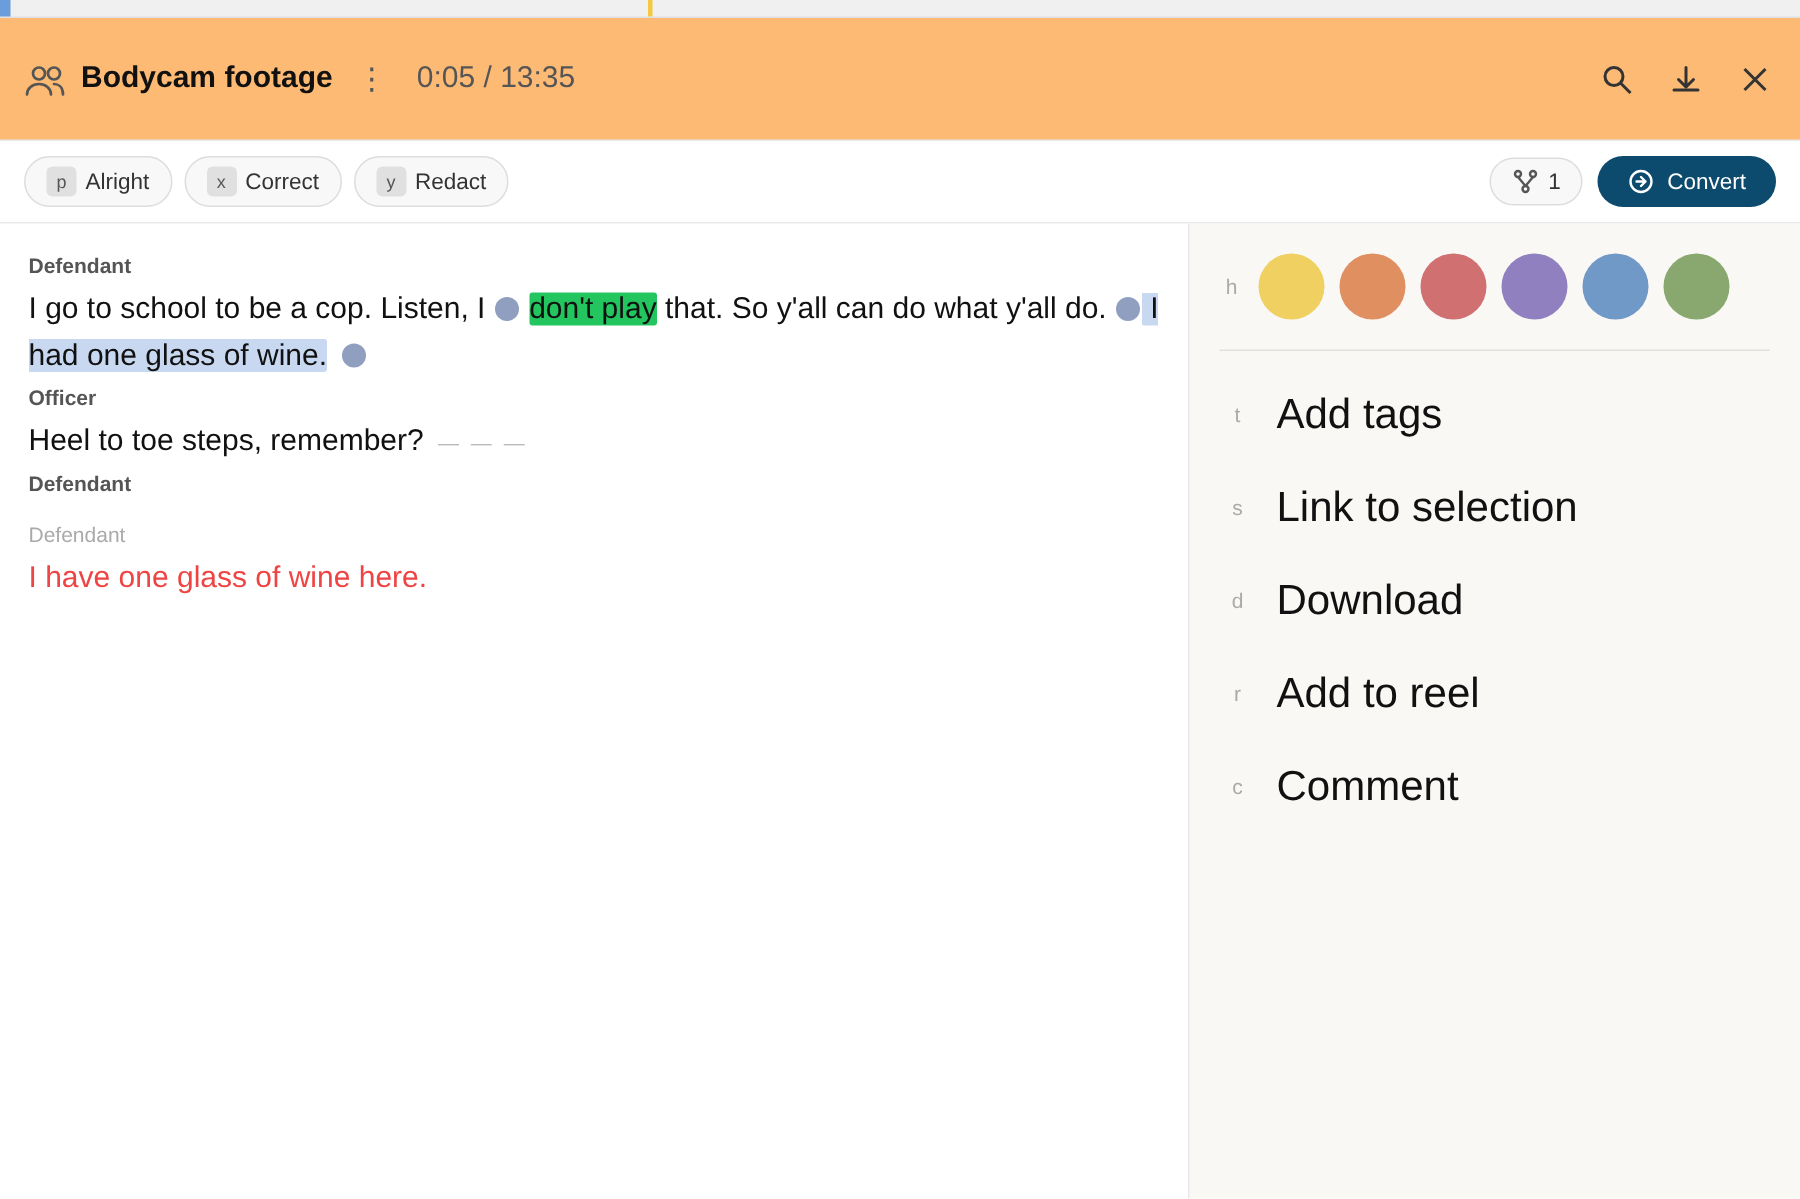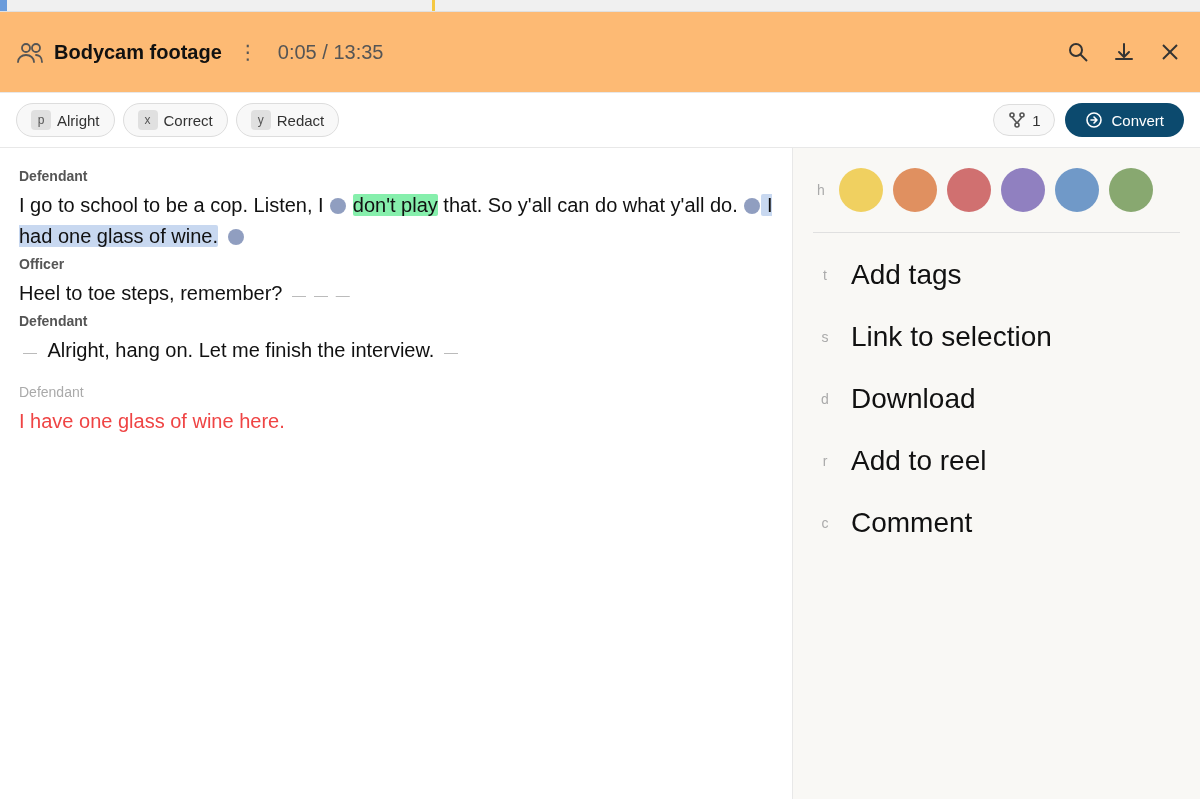--- a/index.html
+++ b/index.html
@@ -193,21 +193,21 @@
       line-height: 1.55;
       color: #ef4444;
     }
 
     
     .text-highlight-blue {
       background: #c8d8f0;
       border-radius: 2px;
     }
     .text-highlight-light {
-      background: #86efac;
+      background: #22c55e;
       border-radius: 2px;
     }
 
     
     .drag-handle {
       display: inline-block;
       width: 16px;
       height: 16px;
       border-radius: 50%;
       background: #7c8db5;
@@ -385,25 +385,20 @@
       <span class="drag-handle" style="margin-left:4px;"></span>
     </div>
 
     <div class="speaker-label">Officer</div>
     <div class="transcript-text">
       Heel to toe steps, remember?
       <span class="confidence-dots">— — —</span>
     </div>
 
     <div class="speaker-label">Defendant</div>
-    <div class="transcript-text">
-      <span class="confidence-dots" style="margin-right:4px;">—</span>
-      Alright, hang on. Let me finish the interview.
-      <span class="confidence-dots">—</span>
-    </div>
 
     <div class="speaker-label-faded">Defendant</div>
     <div class="transcript-text-faded">
       I have one glass of wine here.
     </div>
 
   </div>
 
   <div class="right-panel">
 

